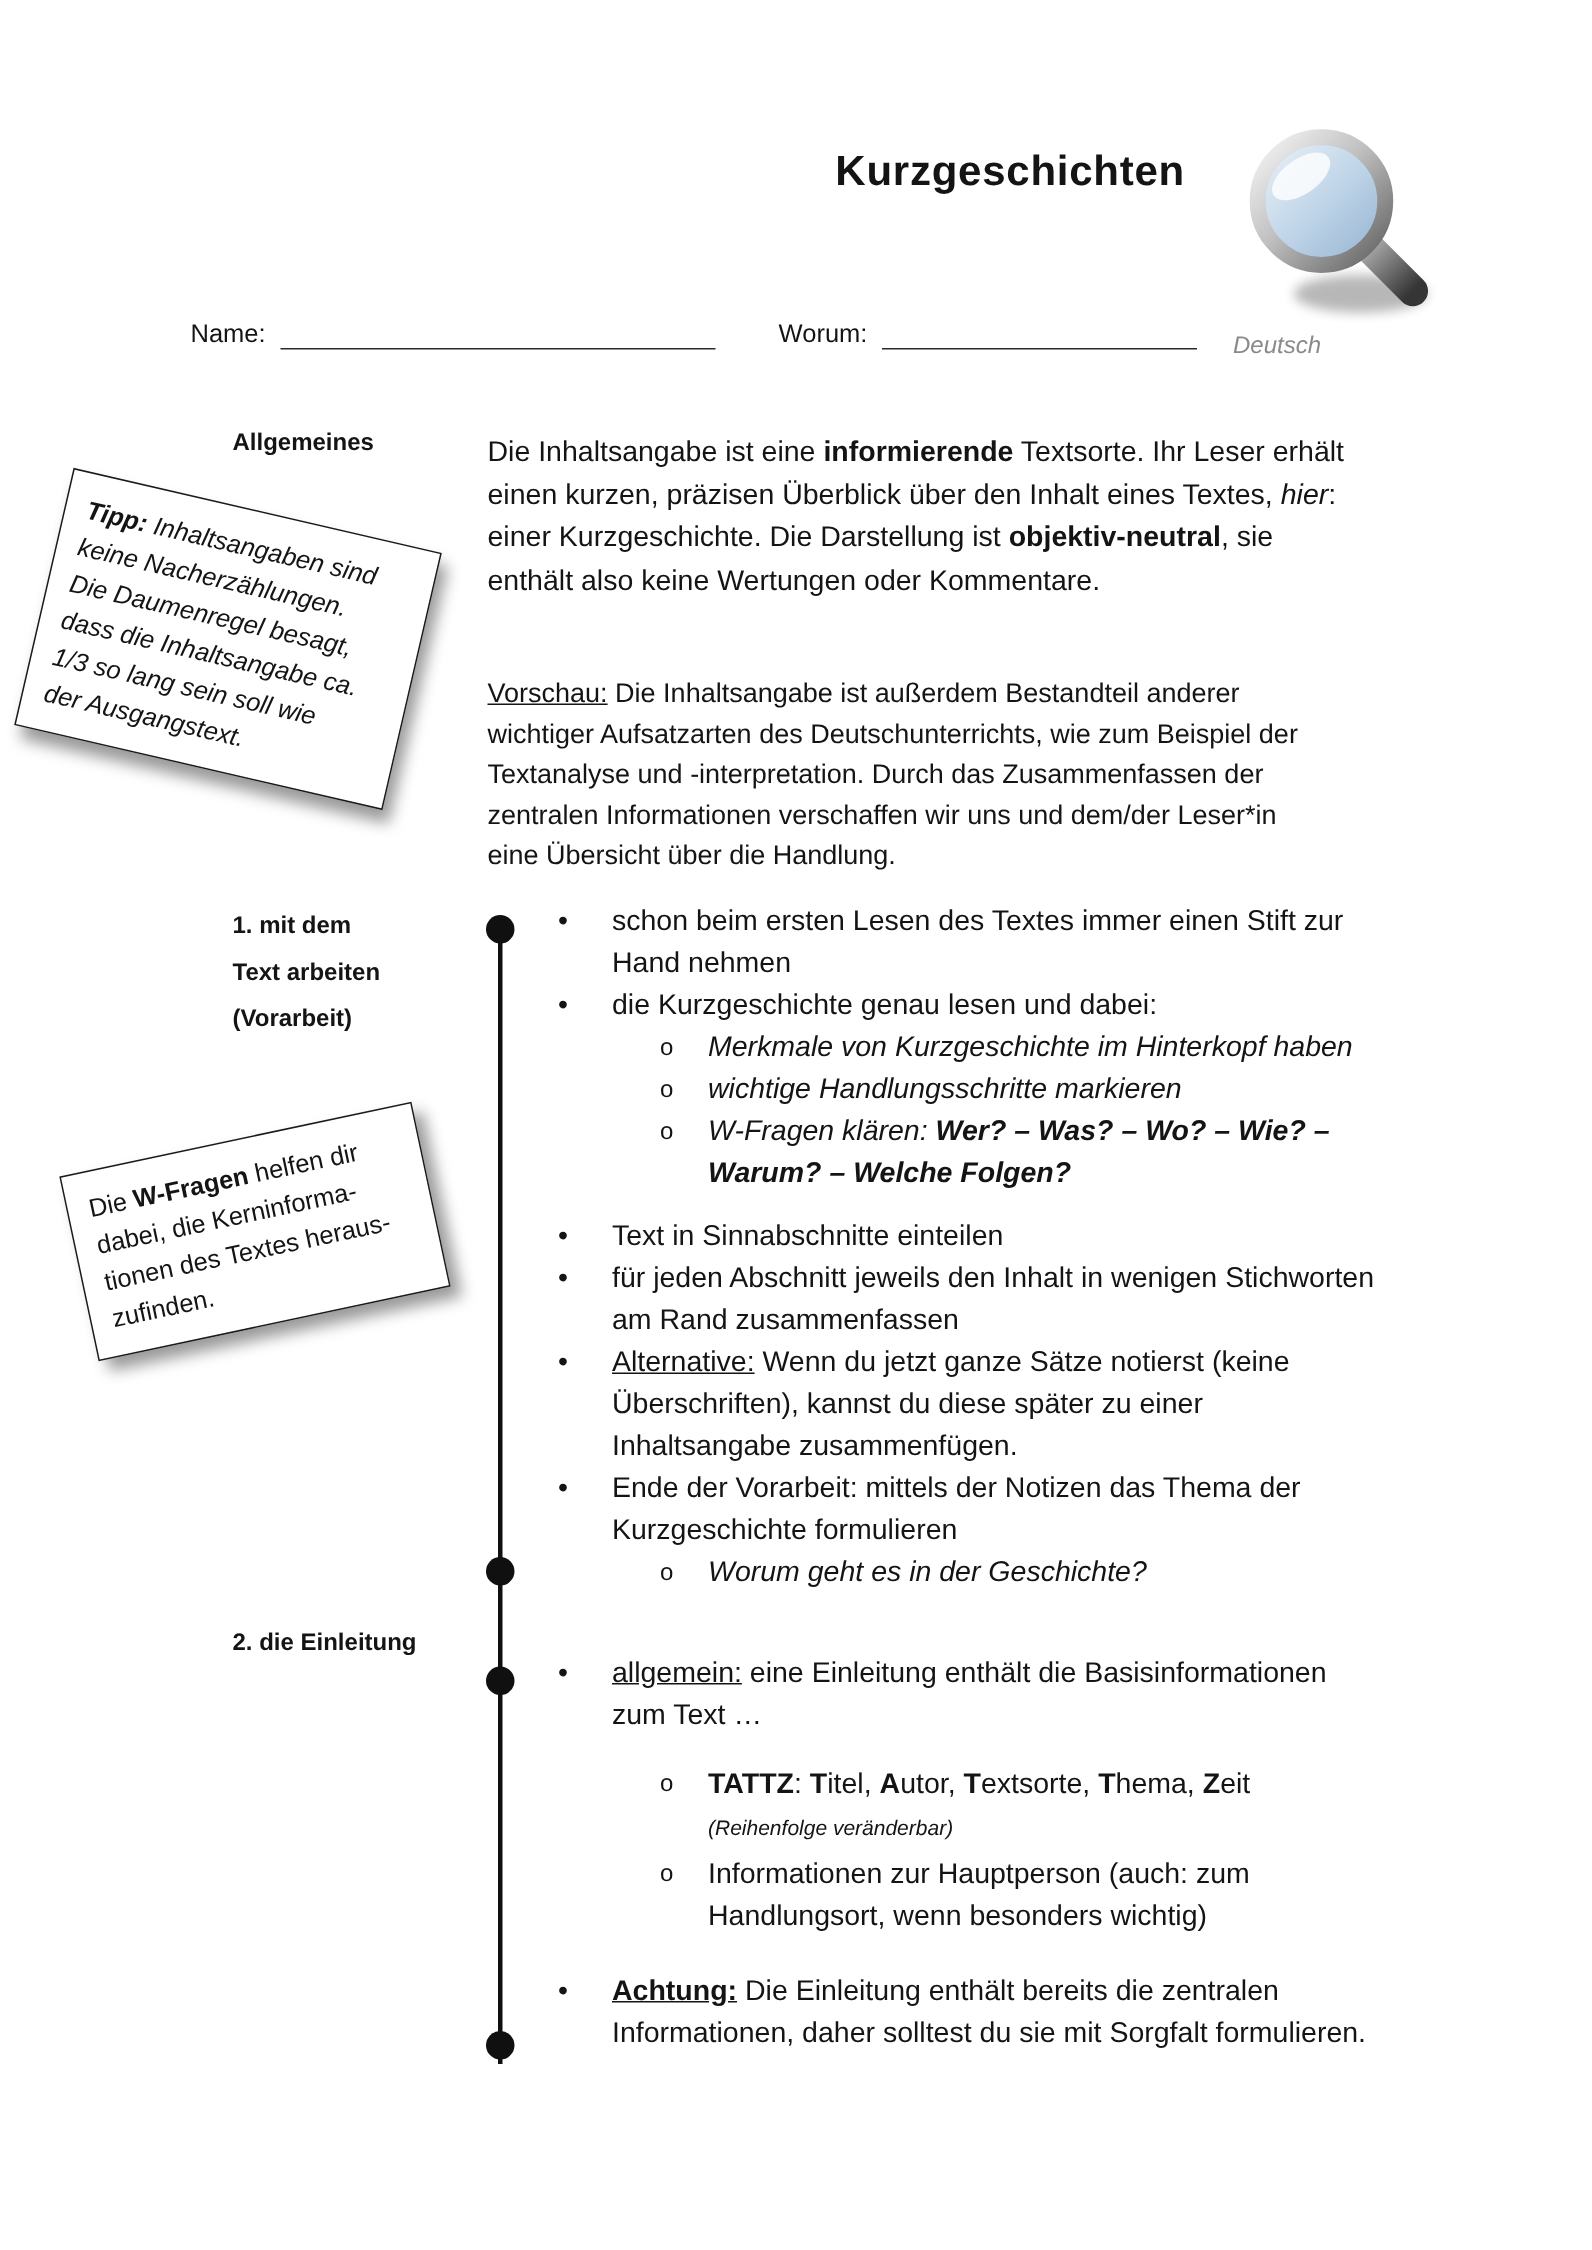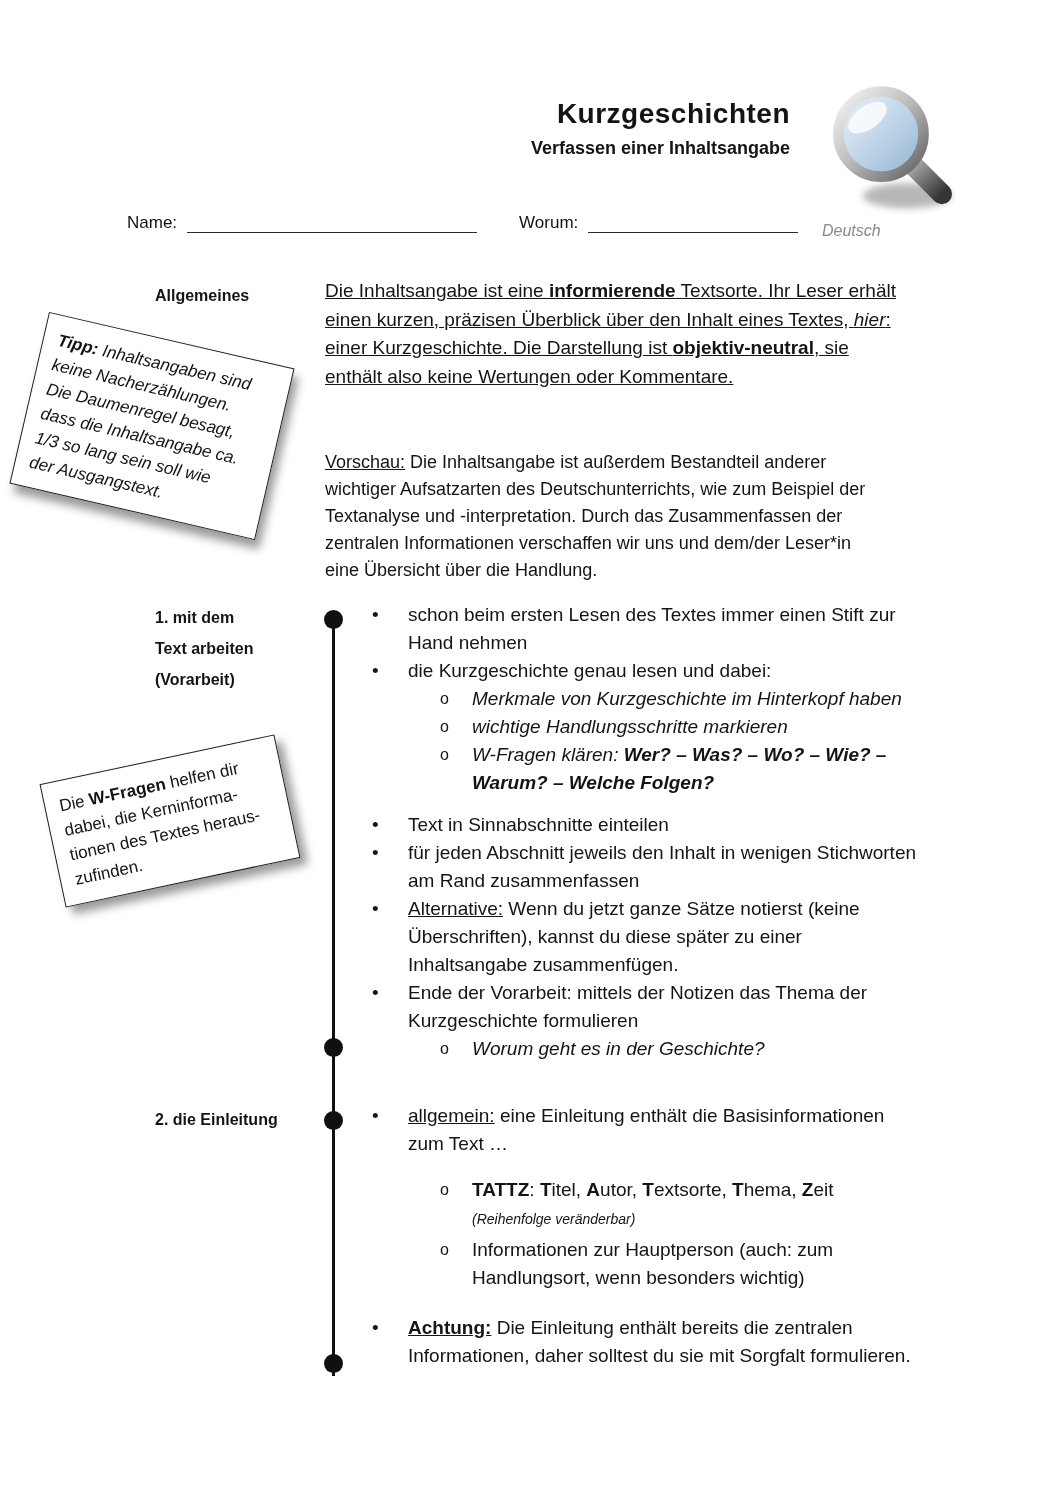--- a/index.html
+++ b/index.html
@@ -27,24 +27,24 @@
   .name-row .lbl { margin-right:10px;text-align:right; }
   .fill-line { display:inline-block; border-bottom:1.5px solid #2a2a2a; height:21px; }
   .line-name  { width:290px; }
   .line-datum { width:210px; }
   .row-spacer { width:42px; }
 
   
   .heading { position:absolute; left:127px; font-size:16px; font-weight:bold; line-height:31px;margin-left:28px; }
   .h-allgemeines { top:280px; }
   .h-s1 { top:602px; width:200px; }
-  .h-s2 { top:1104px; width:220px; }
-
-  
-  .intro    { position:absolute; left:325px; top:277px; width:585px; font-size:19px; line-height:28.5px;text-decoration:underline; }
+  .h-s2 { top:1080px; width:220px; }
+
+  
+  .intro    { position:absolute; left:325px; top:288px; width:585px; font-size:19px; line-height:28.5px; }
   .vorschau { position:absolute; left:325px; top:449px; width:560px; font-size:18px; line-height:27px; }
 
   
   .note { position:absolute; background:#ffffff; border:1.6px solid #1b1b1b;
           box-shadow:6px 8px 10px rgba(0,0,0,0.40); padding:12px 14px;
           font-size:17px; line-height:25px; }
   .note1 { left:26px;  top:338px; width:252px; transform:rotate(13deg); }
   .note2 { left:50px;  top:758px; width:240px; transform:rotate(-12deg); }
 
   
@@ -67,21 +67,20 @@
   .mt22 { margin-top:22px; }
   .mt4  { margin-top:4px; }
 </style>
 </head>
 <body>
 
 <div class="page">
 
   <div class="title-block">
     <div class="title">Kurzgeschichten</div>
-    <div class="subtitle">Verfassen einer Inhaltsangabe</div>
   </div>
 
   <div class="magnifier">
     <svg viewBox="0 0 150 150" width="145" height="145" aria-hidden="true">
       <defs>
         <linearGradient id="lensGrad" x1="0" y1="0" x2="1" y2="1">
           <stop offset="0" stop-color="#eef5fb"></stop>
           <stop offset="0.55" stop-color="#bcd2e6"></stop>
           <stop offset="1" stop-color="#8fb0cf"></stop>
         </linearGradient>

